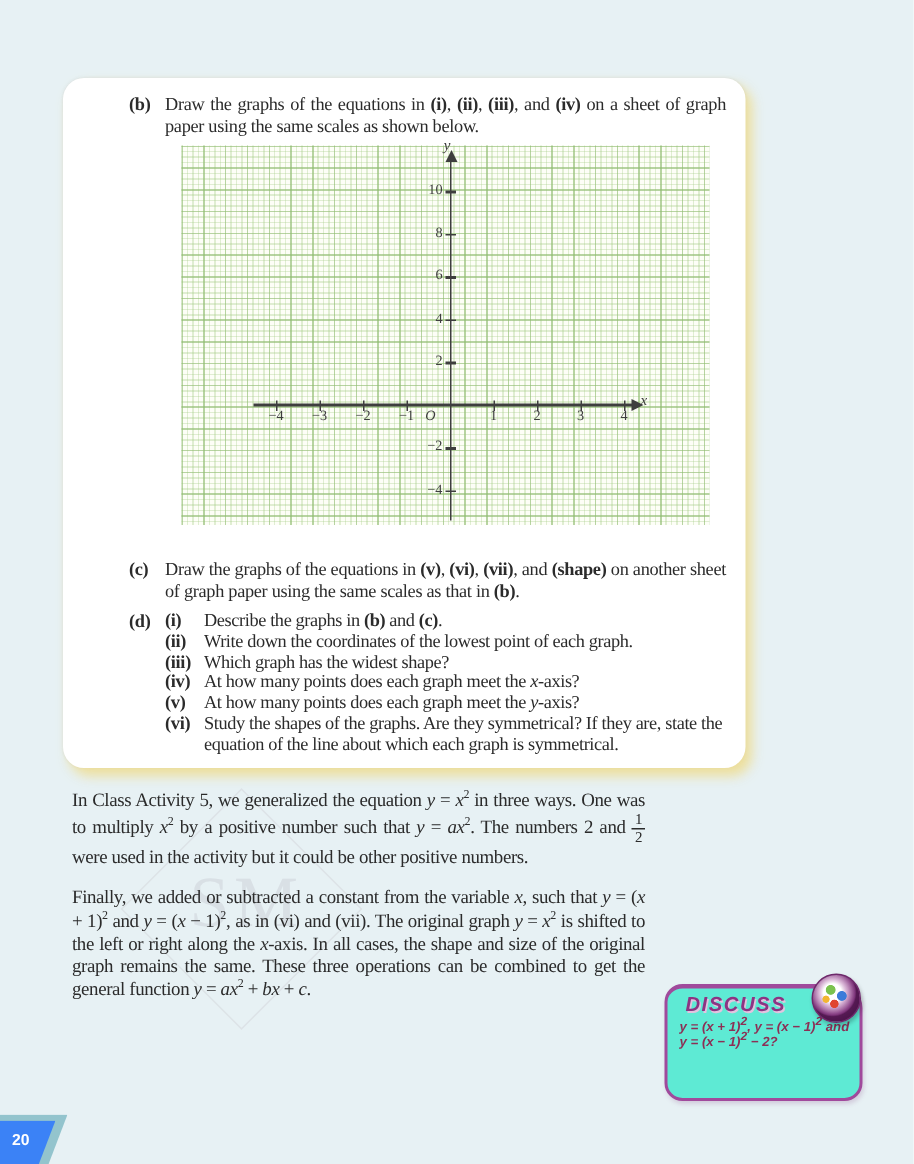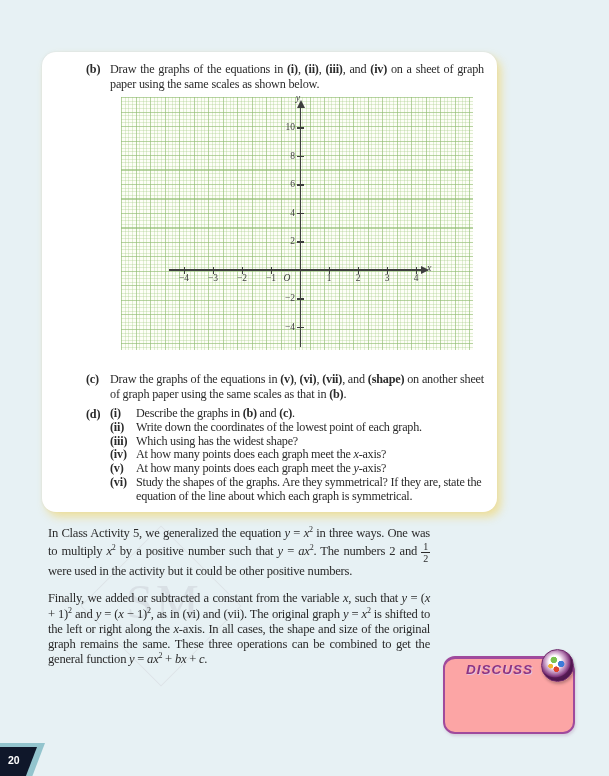--- a/index.html
+++ b/index.html
@@ -56,24 +56,24 @@
   
   .bodytext{position:absolute; left:36px; top:526px; width:406px;}
   .bodytext p{margin:0 12px 12px; font-size:12.6px; line-height:15.2px;
     letter-spacing:-0.25px; text-align:justify;}
   .frac{display:inline-block; vertical-align:middle; text-align:center;
     font-size:10px; line-height:1.1;}
   .frac .num{display:block; border-bottom:1px solid #2b2b2b; padding:0 2px;}
   .frac .den{display:block;}
   
   .discuss{position:absolute; left:443px; top:656px; width:132px; height:78px;
-    box-sizing:border-box; background:#fca5a5;
+    box-sizing:border-box; background:#5eead4;
     border:2px solid #a04a9c; border-top-width:3px;
     border-radius:12px 16px 12px 12px;
-    box-shadow:1px 2px 3px rgba(150,100,150,.25);padding-left:9px;}
+    box-shadow:1px 2px 3px rgba(150,100,150,.25);}
   .discuss-title{margin:3px 0 2px 12px;
     font-family:"Liberation Sans",sans-serif; font-style:italic; font-weight:bold;
     font-size:13.5px; letter-spacing:1px; color:#8c3483;
     text-shadow:1px 1px 0 #e3c3df;}
   .discuss-q{margin:0 5px 0 8px; font-family:"Liberation Sans",sans-serif;
     font-size:8.8px; line-height:10.4px; color:#3a3a3a; font-weight:bold;}
   .discuss-eq{margin:0 5px 0 8px; font-family:"Liberation Sans",sans-serif;
     font-size:8.8px; line-height:10.4px; color:#8c2f55; font-style:italic; font-weight:bold;}
   .globe{position:absolute; left:96px; top:-10px; width:31px; height:31px; border-radius:50%;
     border:1px solid #6e2a6b;
@@ -81,21 +81,21 @@
       radial-gradient(circle at 38% 32%, #7bc24f 0 3px, transparent 3.5px),
       radial-gradient(circle at 62% 45%, #3d7bd9 0 3px, transparent 3.5px),
       radial-gradient(circle at 46% 62%, #e0452f 0 2.6px, transparent 3px),
       radial-gradient(circle at 28% 52%, #f2b531 0 2.2px, transparent 2.6px),
       radial-gradient(circle at 42% 38%, #ffffff 0 6px, #d9b6d6 9px, #8a3d86 15px, #5e1f5b 16px);
     box-shadow:inset -2px -3px 4px rgba(60,10,60,.45), 1px 2px 3px rgba(0,0,0,.25);}
   
   .badge-back{position:absolute; left:0; top:743px; width:45px; height:33px;
     background:#93c4cd; clip-path:polygon(0 0,100% 0,72% 100%,0 100%);}
   .badge-front{position:absolute; left:0; top:747px; width:37px; height:29px;
-    background:#0f172a; clip-path:polygon(0 0,100% 0,70% 100%,0 100%);}
+    background:#3b82f6; clip-path:polygon(0 0,100% 0,70% 100%,0 100%);}
   .badge-num{position:absolute; left:8px; top:7px; color:#fff;
     font-family:"Liberation Sans",sans-serif; font-weight:bold; font-size:10.5px;}
 </style>
 </head>
 <body>
 
 <div class="page">
 
   <div class="card">
 
@@ -160,21 +160,21 @@
         <div class="d-row">
           <span class="sub-label">(i)</span>
           <div class="sub-text">Describe the graphs in <b>(b)</b> and <b>(c)</b>.</div>
         </div>
         <div class="d-row">
           <span class="sub-label">(ii)</span>
           <div class="sub-text">Write down the coordinates of the lowest point of each graph.</div>
         </div>
         <div class="d-row">
           <span class="sub-label">(iii)</span>
-          <div class="sub-text">Which using has the widest shape?</div>
+          <div class="sub-text">Which graph has the widest shape?</div>
         </div>
         <div class="d-row">
           <span class="sub-label">(iv)</span>
           <div class="sub-text">At how many points does each graph meet the <i>x</i>-axis?</div>
         </div>
         <div class="d-row">
           <span class="sub-label">(v)</span>
           <div class="sub-text">At how many points does each graph meet the <i>y</i>-axis?</div>
         </div>
         <div class="d-row">
@@ -189,20 +189,21 @@
   <div class="wm-text">SM</div>
 
   <div class="bodytext">
     <p>In Class Activity 5, we generalized the equation <i>y</i> = <i>x</i><sup>2</sup> in three ways. One was to multiply <i>x</i><sup>2</sup> by a positive number such that <i>y</i> = <i>ax</i><sup>2</sup>. The numbers 2 and <span class="frac"><span class="num">1</span><span class="den">2</span></span> were used in the activity but it could be other positive numbers.</p>
     <p>Finally, we added or subtracted a constant from the variable <i>x</i>, such that <i>y</i> = (<i>x</i> + 1)<sup>2</sup> and <i>y</i> = (<i>x</i> − 1)<sup>2</sup>, as in (vi) and (vii). The original graph <i>y</i> = <i>x</i><sup>2</sup> is shifted to the left or right along the <i>x</i>-axis. In all cases, the shape and size of the original graph remains the same. These three operations can be combined to get the general function <i>y</i> = <i>ax</i><sup>2</sup> + <i>bx</i> + <i>c</i>.</p>
   </div>
 
   <div class="discuss">
     <div class="globe"></div>
     <div class="discuss-title">DISCUSS</div>
+    <div class="discuss-eq"><i>y</i> = (<i>x</i> + 1)<sup>2</sup>, <i>y</i> = (<i>x</i> − 1)<sup>2</sup> and <i>y</i> = (<i>x</i> − 1)<sup>2</sup> − 2?</div>
   </div>
 
   <div class="badge-back"></div>
   <div class="badge-front">
     <span class="badge-num">20</span>
   </div>
 
 </div>
 
 </body></html>

